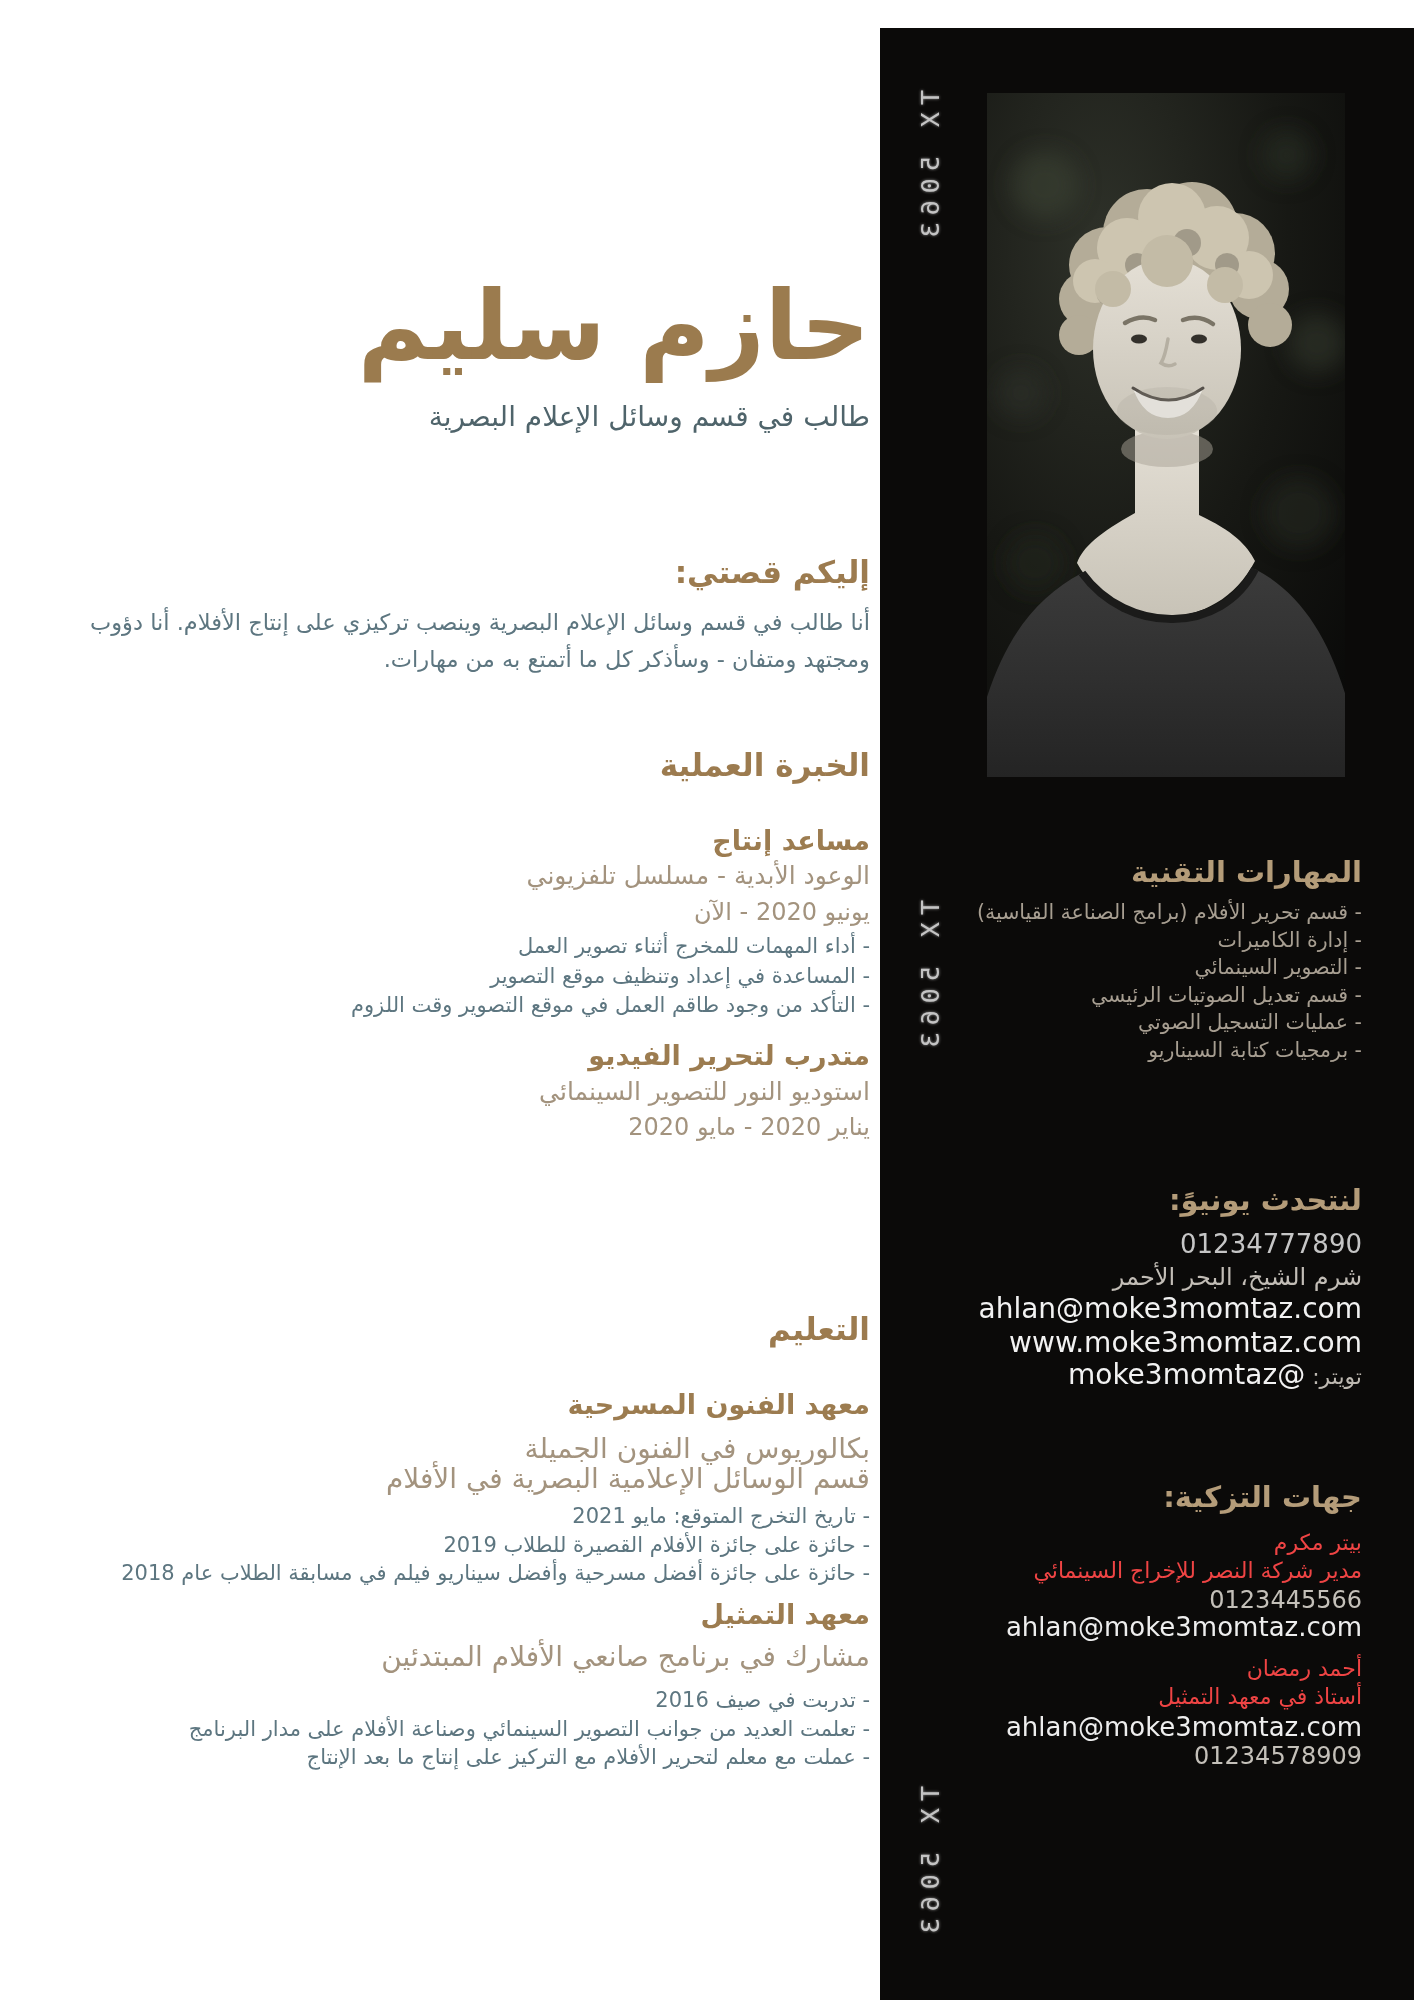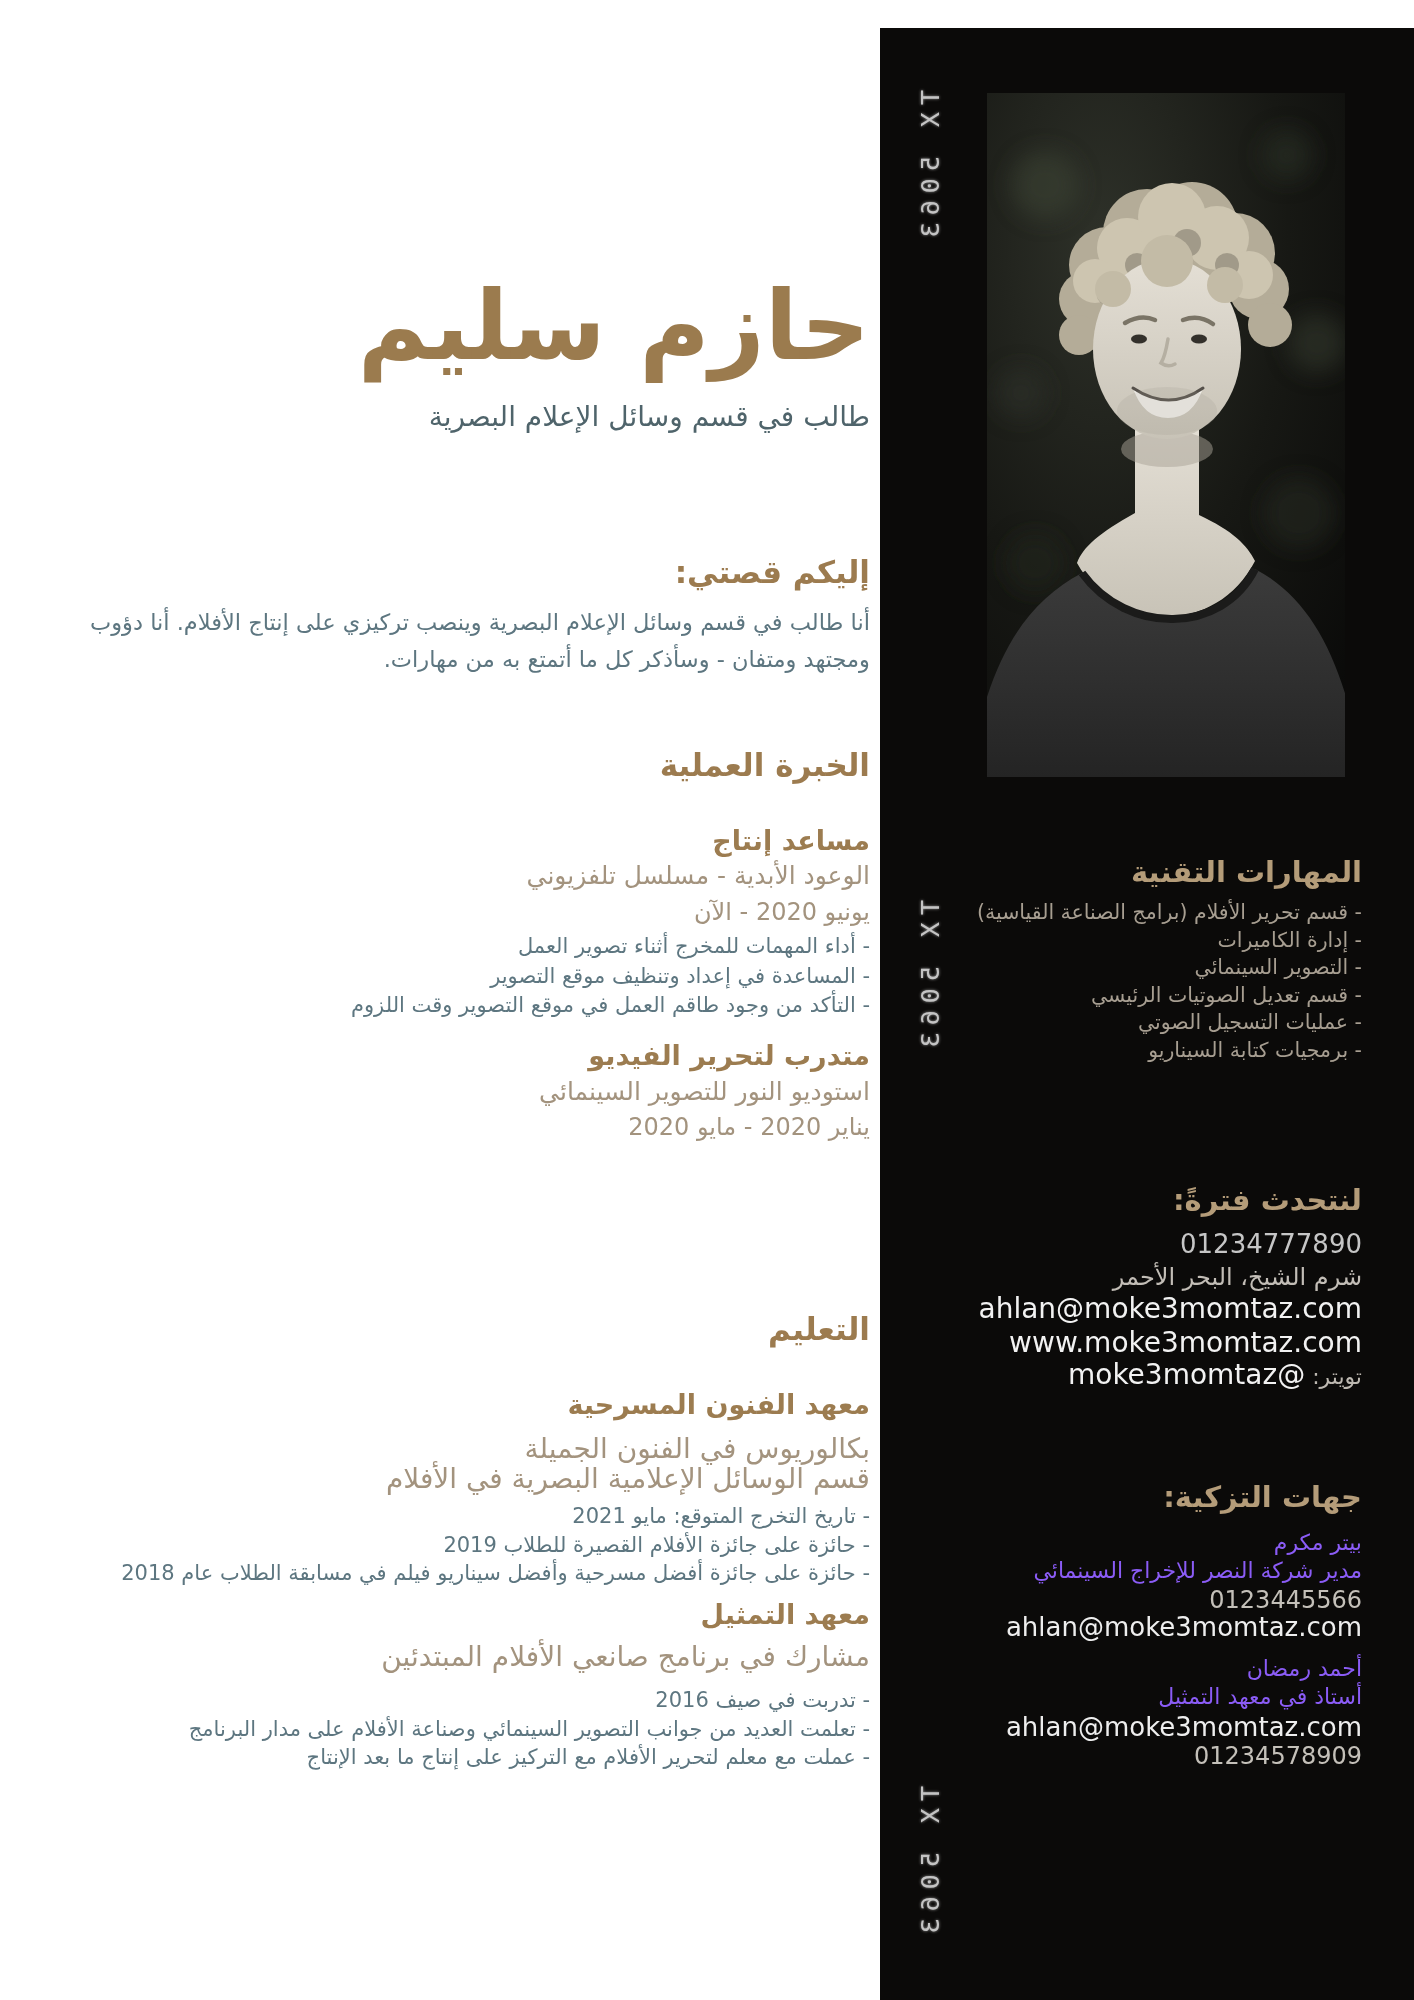--- a/index.html
+++ b/index.html
@@ -45,21 +45,21 @@
   .skills-h{top:824px;}
   .skills{top:871px;font-size:20.5px;line-height:27.5px;color:#a79e91;}
   .contact-h{top:1152px;}
   .phone{top:1198px;font-size:26px;line-height:36px;color:#c6c6c6;}
   .addr{top:1232px;font-size:24px;line-height:34px;color:#c2bdb6;}
   .mail{top:1262px;font-size:28px;line-height:38px;color:#f2f2f2;}
   .web{top:1296px;font-size:28px;line-height:38px;color:#f2f2f2;}
   .twitter{top:1328px;font-size:22px;line-height:38px;color:#bdb8b1;}
   .twitter .handle{font-size:28px;color:#f2f2f2;}
   .refs-h{top:1449px;}
-  .ref-line{font-size:22px;line-height:30px;color:#8b5cf6;text-align:right;}
+  .ref-line{font-size:22px;line-height:30px;color:#ef4444;text-align:right;}
   .ref-phone{font-size:24px;line-height:32px;color:#c4c0b9;}
   .ref-mail{font-size:26px;line-height:34px;color:#eeeeee;}
   .r1n{top:1500px}.r1r{top:1528px}.r1p{top:1556px}.r1m{top:1582px}
   .r2n{top:1626px}.r2r{top:1654px}.r2m{top:1682px}.r2p{top:1712px}
 </style>
 </head>
 <body>
 
 <div class="left">
   <div class="name">حازم سليم</div>
@@ -194,21 +194,21 @@
   <div class="strip-h txt skills-h">المهارات التقنية</div>
   <div class="skills txt">
     <div>- قسم تحرير الأفلام (برامج الصناعة القياسية)</div>
     <div>- إدارة الكاميرات</div>
     <div>- التصوير السينمائي</div>
     <div>- قسم تعديل الصوتيات الرئيسي</div>
     <div>- عمليات التسجيل الصوتي</div>
     <div>- برمجيات كتابة السيناريو</div>
   </div>
 
-  <div class="strip-h txt contact-h">لنتحدث فترةً:</div>
+  <div class="strip-h txt contact-h">لنتحدث يونيوً:</div>
   <div class="phone txt">01234777890</div>
   <div class="addr txt">شرم الشيخ، البحر الأحمر</div>
   <div class="mail txt">ahlan@moke3momtaz.com</div>
   <div class="web txt">www.moke3momtaz.com</div>
   <div class="twitter txt">
     <span>تويتر:</span>
     <span class="handle">@moke3momtaz</span>
   </div>
 
   <div class="strip-h txt refs-h">جهات التزكية:</div>

